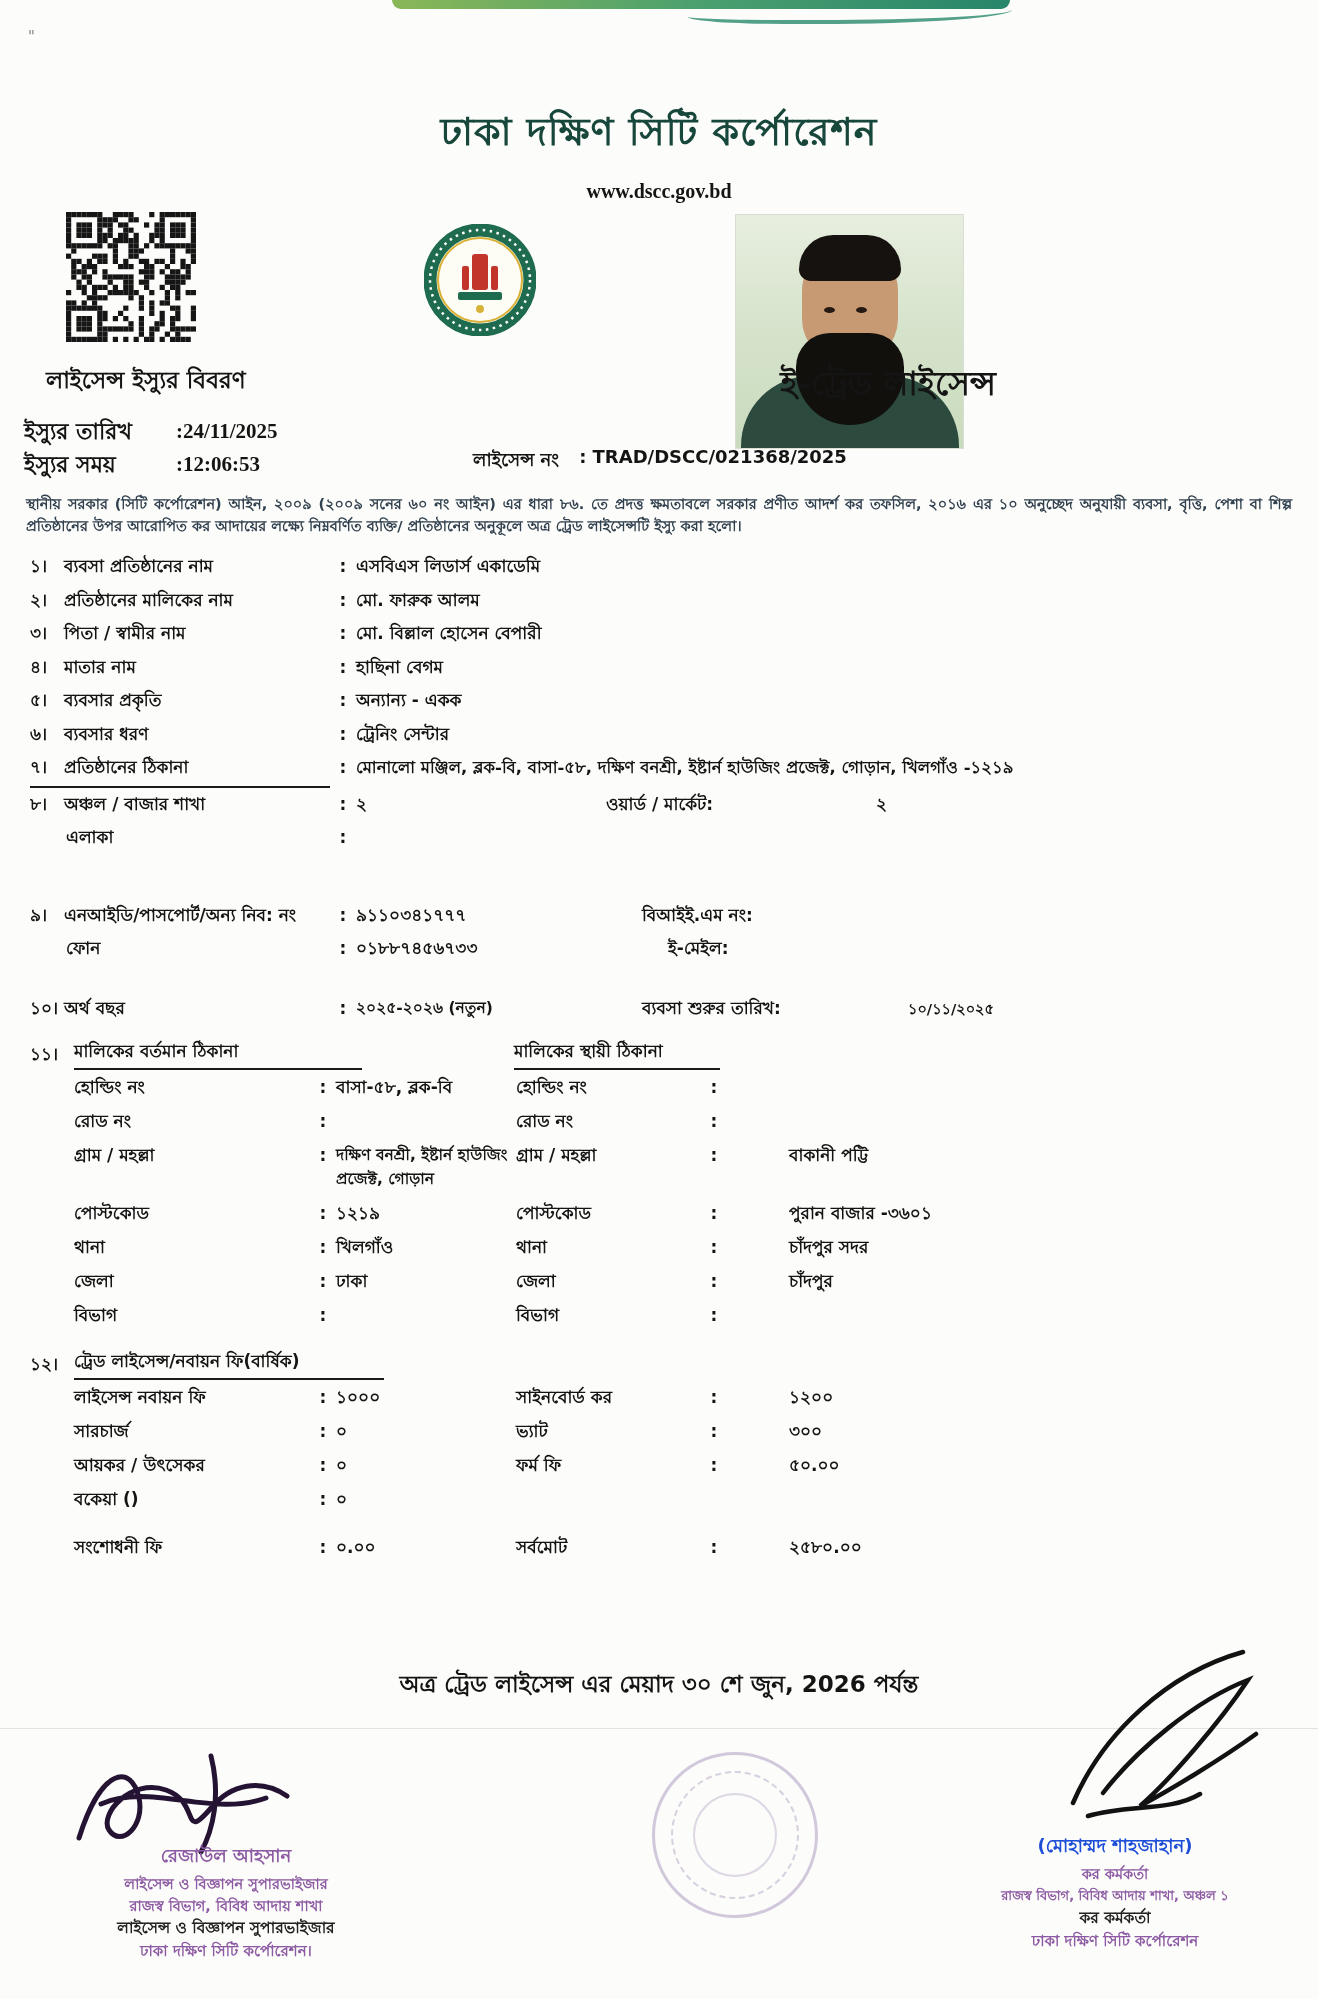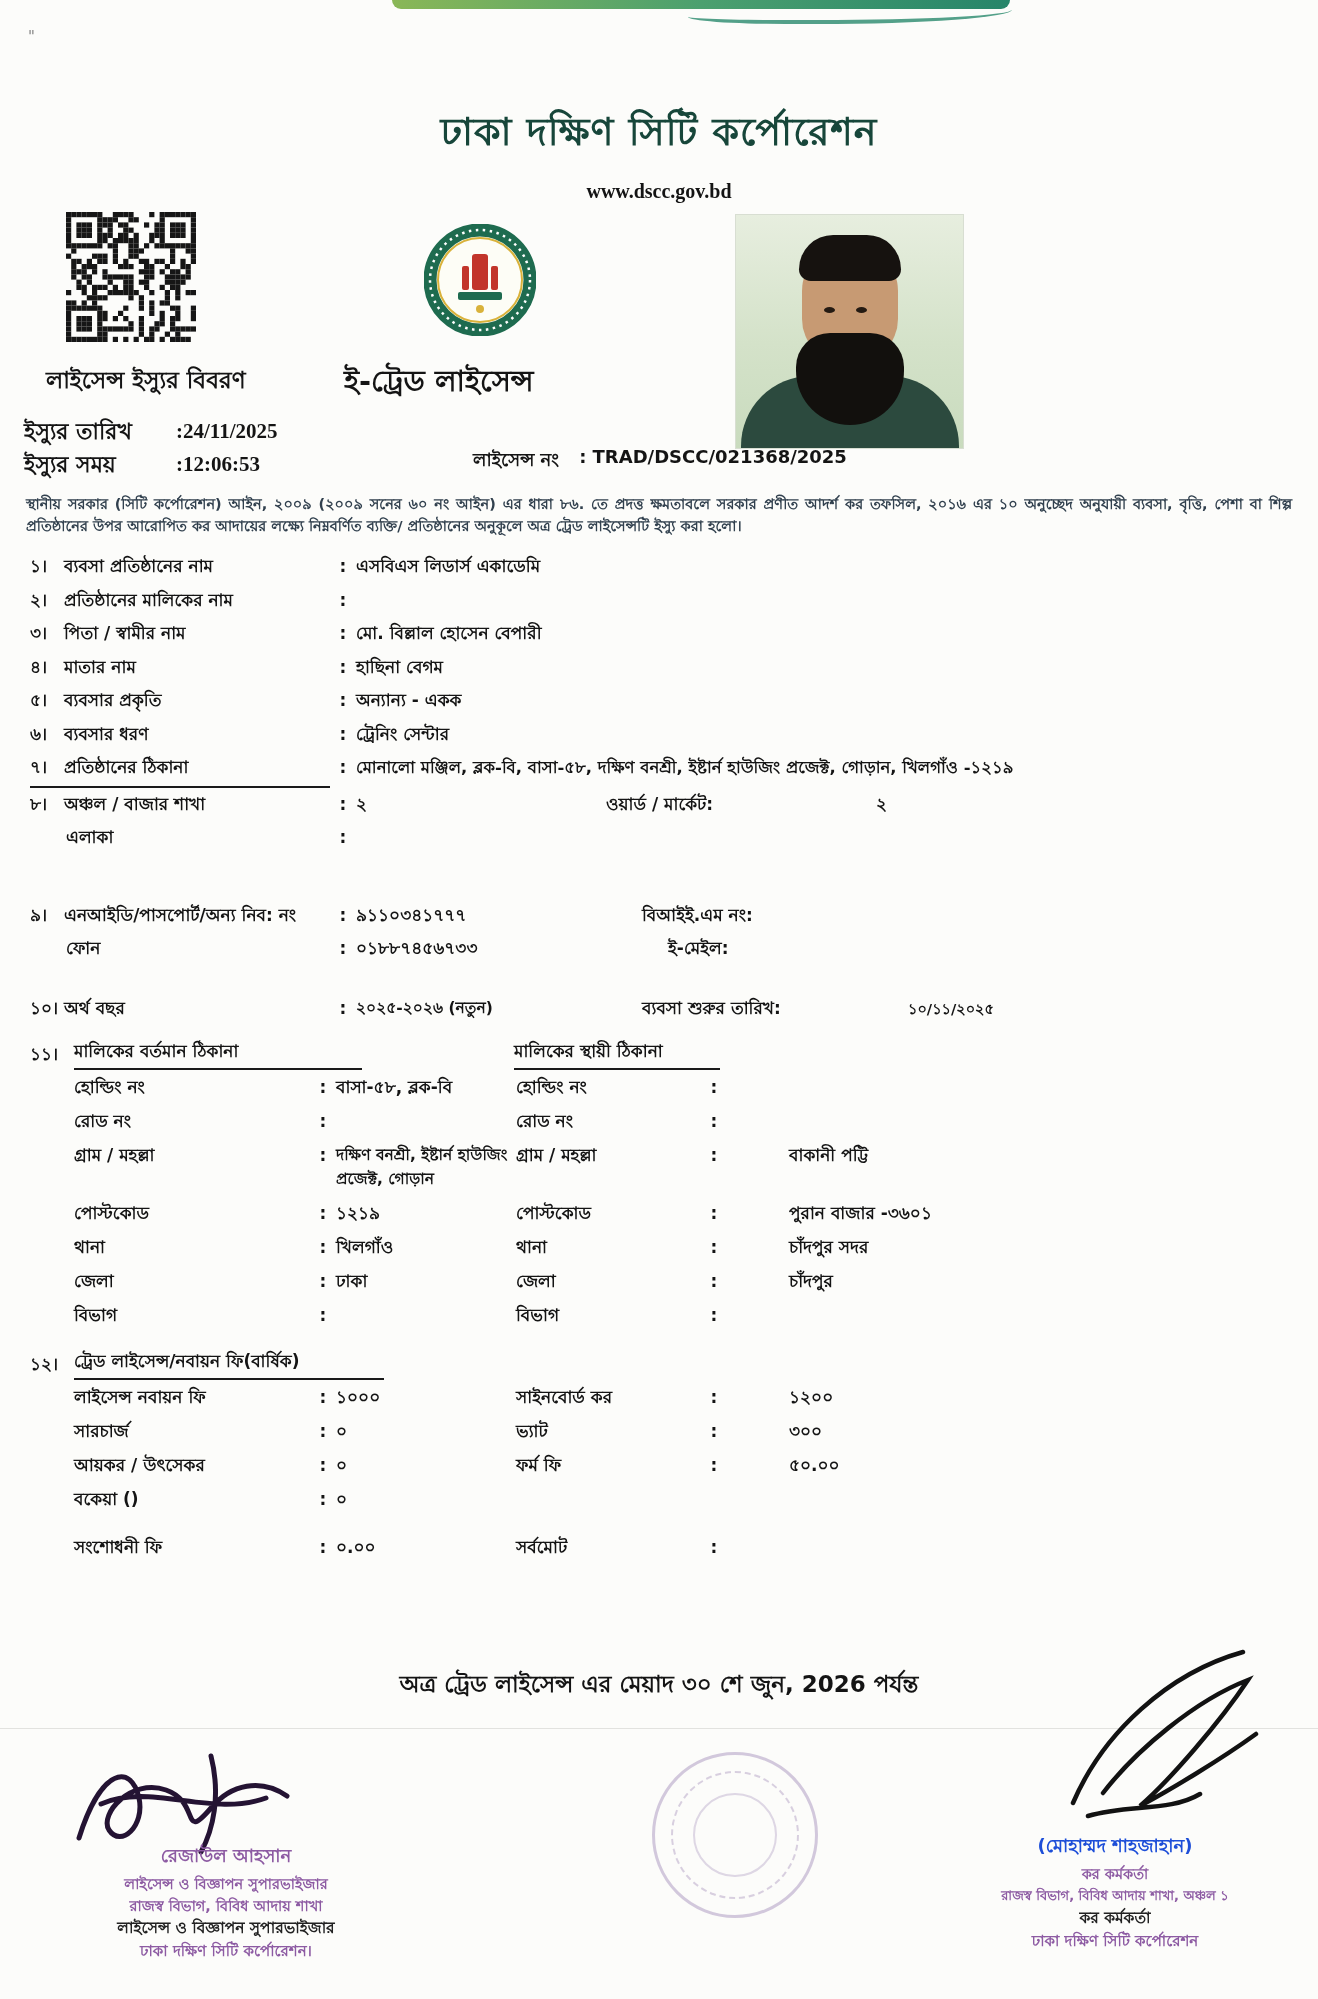--- a/index.html
+++ b/index.html
@@ -32,21 +32,21 @@
   .ph-eye{position:absolute;top:92px;width:11px;height:6px;background:#241a12;border-radius:50%;}
   .ph-eye.l{left:88px;} .ph-eye.r{left:120px;}
   .ph-beard{position:absolute;left:50%;top:118px;transform:translateX(-50%);width:108px;height:92px;
             background:#12100d;border-radius:34px 34px 54px 54px;}
   
   .issue{position:absolute;left:24px;top:362px;width:340px;}
   .issue-heading{font-size:23px;font-weight:bold;padding-left:22px;margin-bottom:14px;}
   .issue-row{display:flex;font-size:22px;font-weight:bold;line-height:33px;}
   .issue-row .lbl{width:152px;}
   .issue-row .val{font-family:Liberation Serif, serif;font-size:21px;}
-  .doc-title{position:absolute;left:344px;top:358px;width:640px;text-align:left;font-size:29px;font-weight:bold;}
+  .doc-title{position:absolute;left:356px;top:358px;width:640px;text-align:right;font-size:33px;font-weight:bold;}
   .license-line{position:absolute;left:340px;top:446px;width:640px;display:flex;justify-content:center;gap:20px;
                 font-size:18px;font-weight:bold;}
   .legal{position:absolute;left:26px;top:494px;width:1266px;font-size:14.5px;line-height:1.5;
          color:#31404e;font-weight:600;text-align:justify;}
   
   .fields{position:absolute;left:30px;top:550px;width:1262px;font-size:17px;font-weight:bold;}
   .frow{display:grid;grid-template-columns:300px 26px 1fr;line-height:33.5px;}
   .frow .lab .no{display:inline-block;width:34px;}
   .colon{text-align:center;}
   .u{border-bottom:2.5px solid #1a1a1a;padding-bottom:1px;}
@@ -465,20 +465,21 @@
   <div class="fields">
 
     <div class="frow">
       <span class="lab"><span class="no">১।</span><span>ব্যবসা প্রতিষ্ঠানের নাম</span></span>
       <span class="colon">:</span>
       <span>এসবিএস লিডার্স একাডেমি</span>
     </div>
     <div class="frow">
       <span class="lab"><span class="no">২।</span><span>প্রতিষ্ঠানের মালিকের নাম</span></span>
       <span class="colon">:</span>
+      <span>মো. ফারুক আলম</span>
     </div>
     <div class="frow">
       <span class="lab"><span class="no">৩।</span><span>পিতা / স্বামীর নাম</span></span>
       <span class="colon">:</span>
       <span>মো. বিল্লাল হোসেন বেপারী</span>
     </div>
     <div class="frow">
       <span class="lab"><span class="no">৪।</span><span>মাতার নাম</span></span>
       <span class="colon">:</span>
       <span>হাছিনা বেগম</span>
@@ -648,20 +649,21 @@
       <span></span>
       <span class="pv"></span>
     </div>
     <div class="feerow total">
       <span></span>
       <span>সংশোধনী ফি</span>
       <span class="colon">:</span>
       <span>০.০০</span>
       <span>সর্বমোট</span>
       <span class="colon">:</span>
+      <span class="pv">২৫৮০.০০</span>
     </div>
   </div>
 
   <div class="validity">অত্র ট্রেড লাইসেন্স এর মেয়াদ ৩০ শে জুন, 2026 পর্যন্ত</div>
   <div class="scanline"></div>
 
   <div class="stamp">
     <div class="in1"></div>
     <div class="in2"></div>
   </div>

